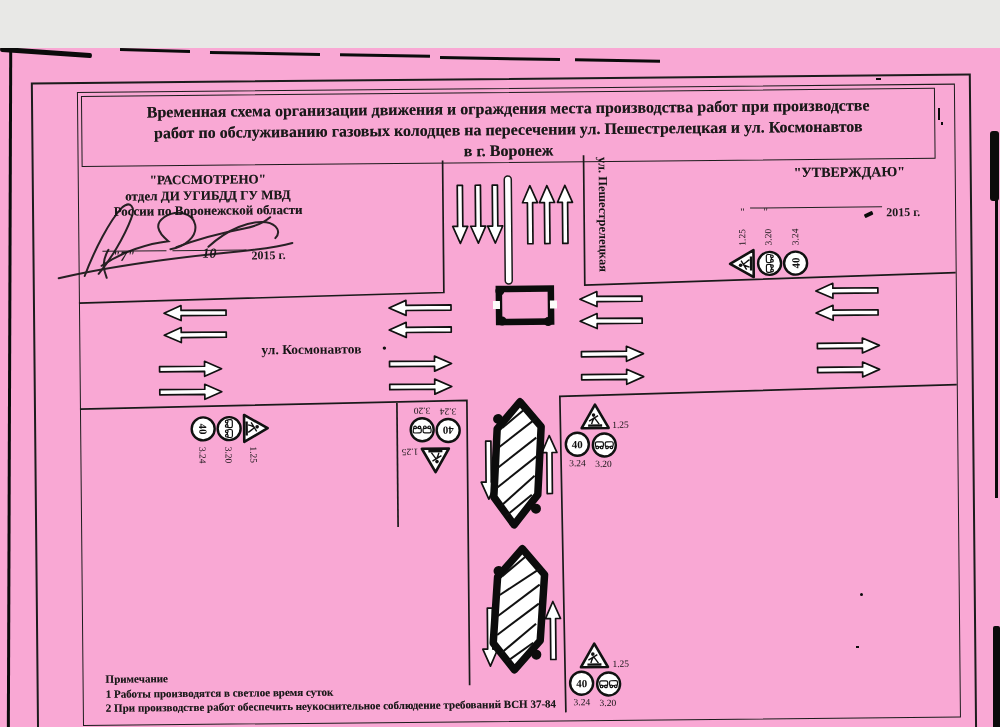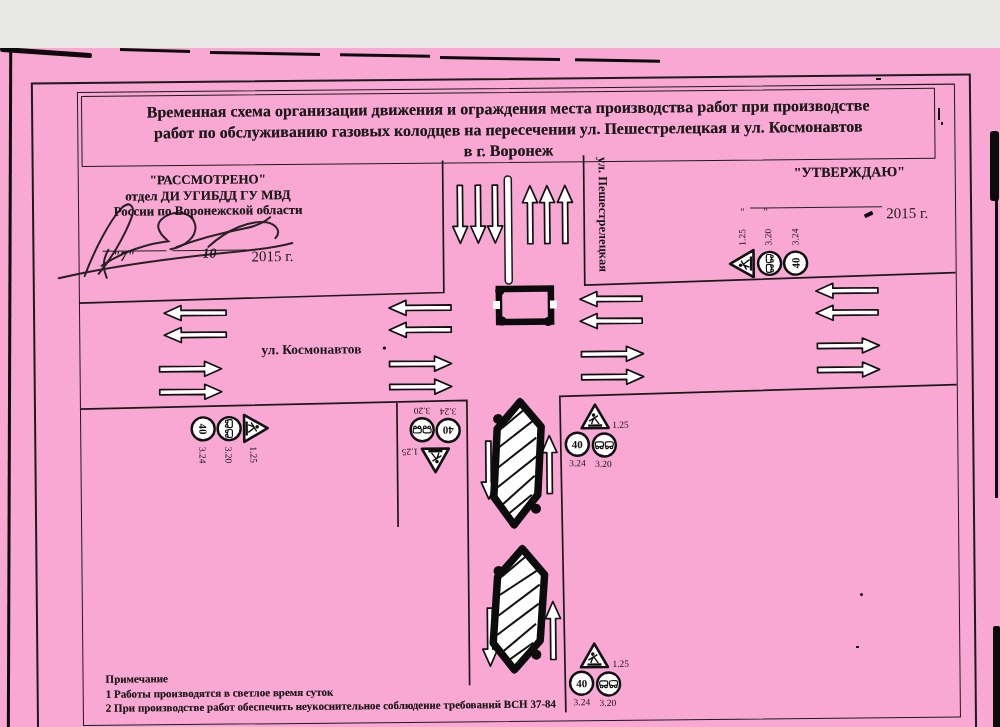--- a/index.html
+++ b/index.html
@@ -10,21 +10,21 @@
   .abs{position:absolute;}
   .frame{position:absolute;border:2px solid #1c1c1c;}
   #frame-inner{border-width:1.6px;}
   #title-box{position:absolute;left:84px;top:44px;width:852px;height:64px;border:1.6px solid #1c1c1c;
              text-align:center;font-weight:bold;font-size:16px;line-height:1.32;padding-top:5px;
              text-shadow:0 0 .4px rgba(10,10,10,.6);}
   .blocktxt{position:absolute;text-align:center;font-size:13px;font-weight:600;line-height:1.2;
             text-shadow:0 0 .4px rgba(10,10,10,.5);}
   .uline{position:absolute;border-bottom:1.5px solid #222;}
   .hand{font-style:italic;font-size:14px;font-weight:600;}
-  .yr{font-size:15px;font-weight:400;}
+  .yr{font-size:12px;font-weight:700;}
   .qt{font-size:11px;letter-spacing:8px;}
   #notes{position:absolute;left:103px;top:620px;font-size:11px;font-weight:600;line-height:1.32;
          text-shadow:0 0 .3px rgba(10,10,10,.5);}
   .artifact{position:absolute;background:#0b0b0b;}
   svg text{text-shadow:none;}
 </style>
 </head>
 <body>
 
 <div id="page">

